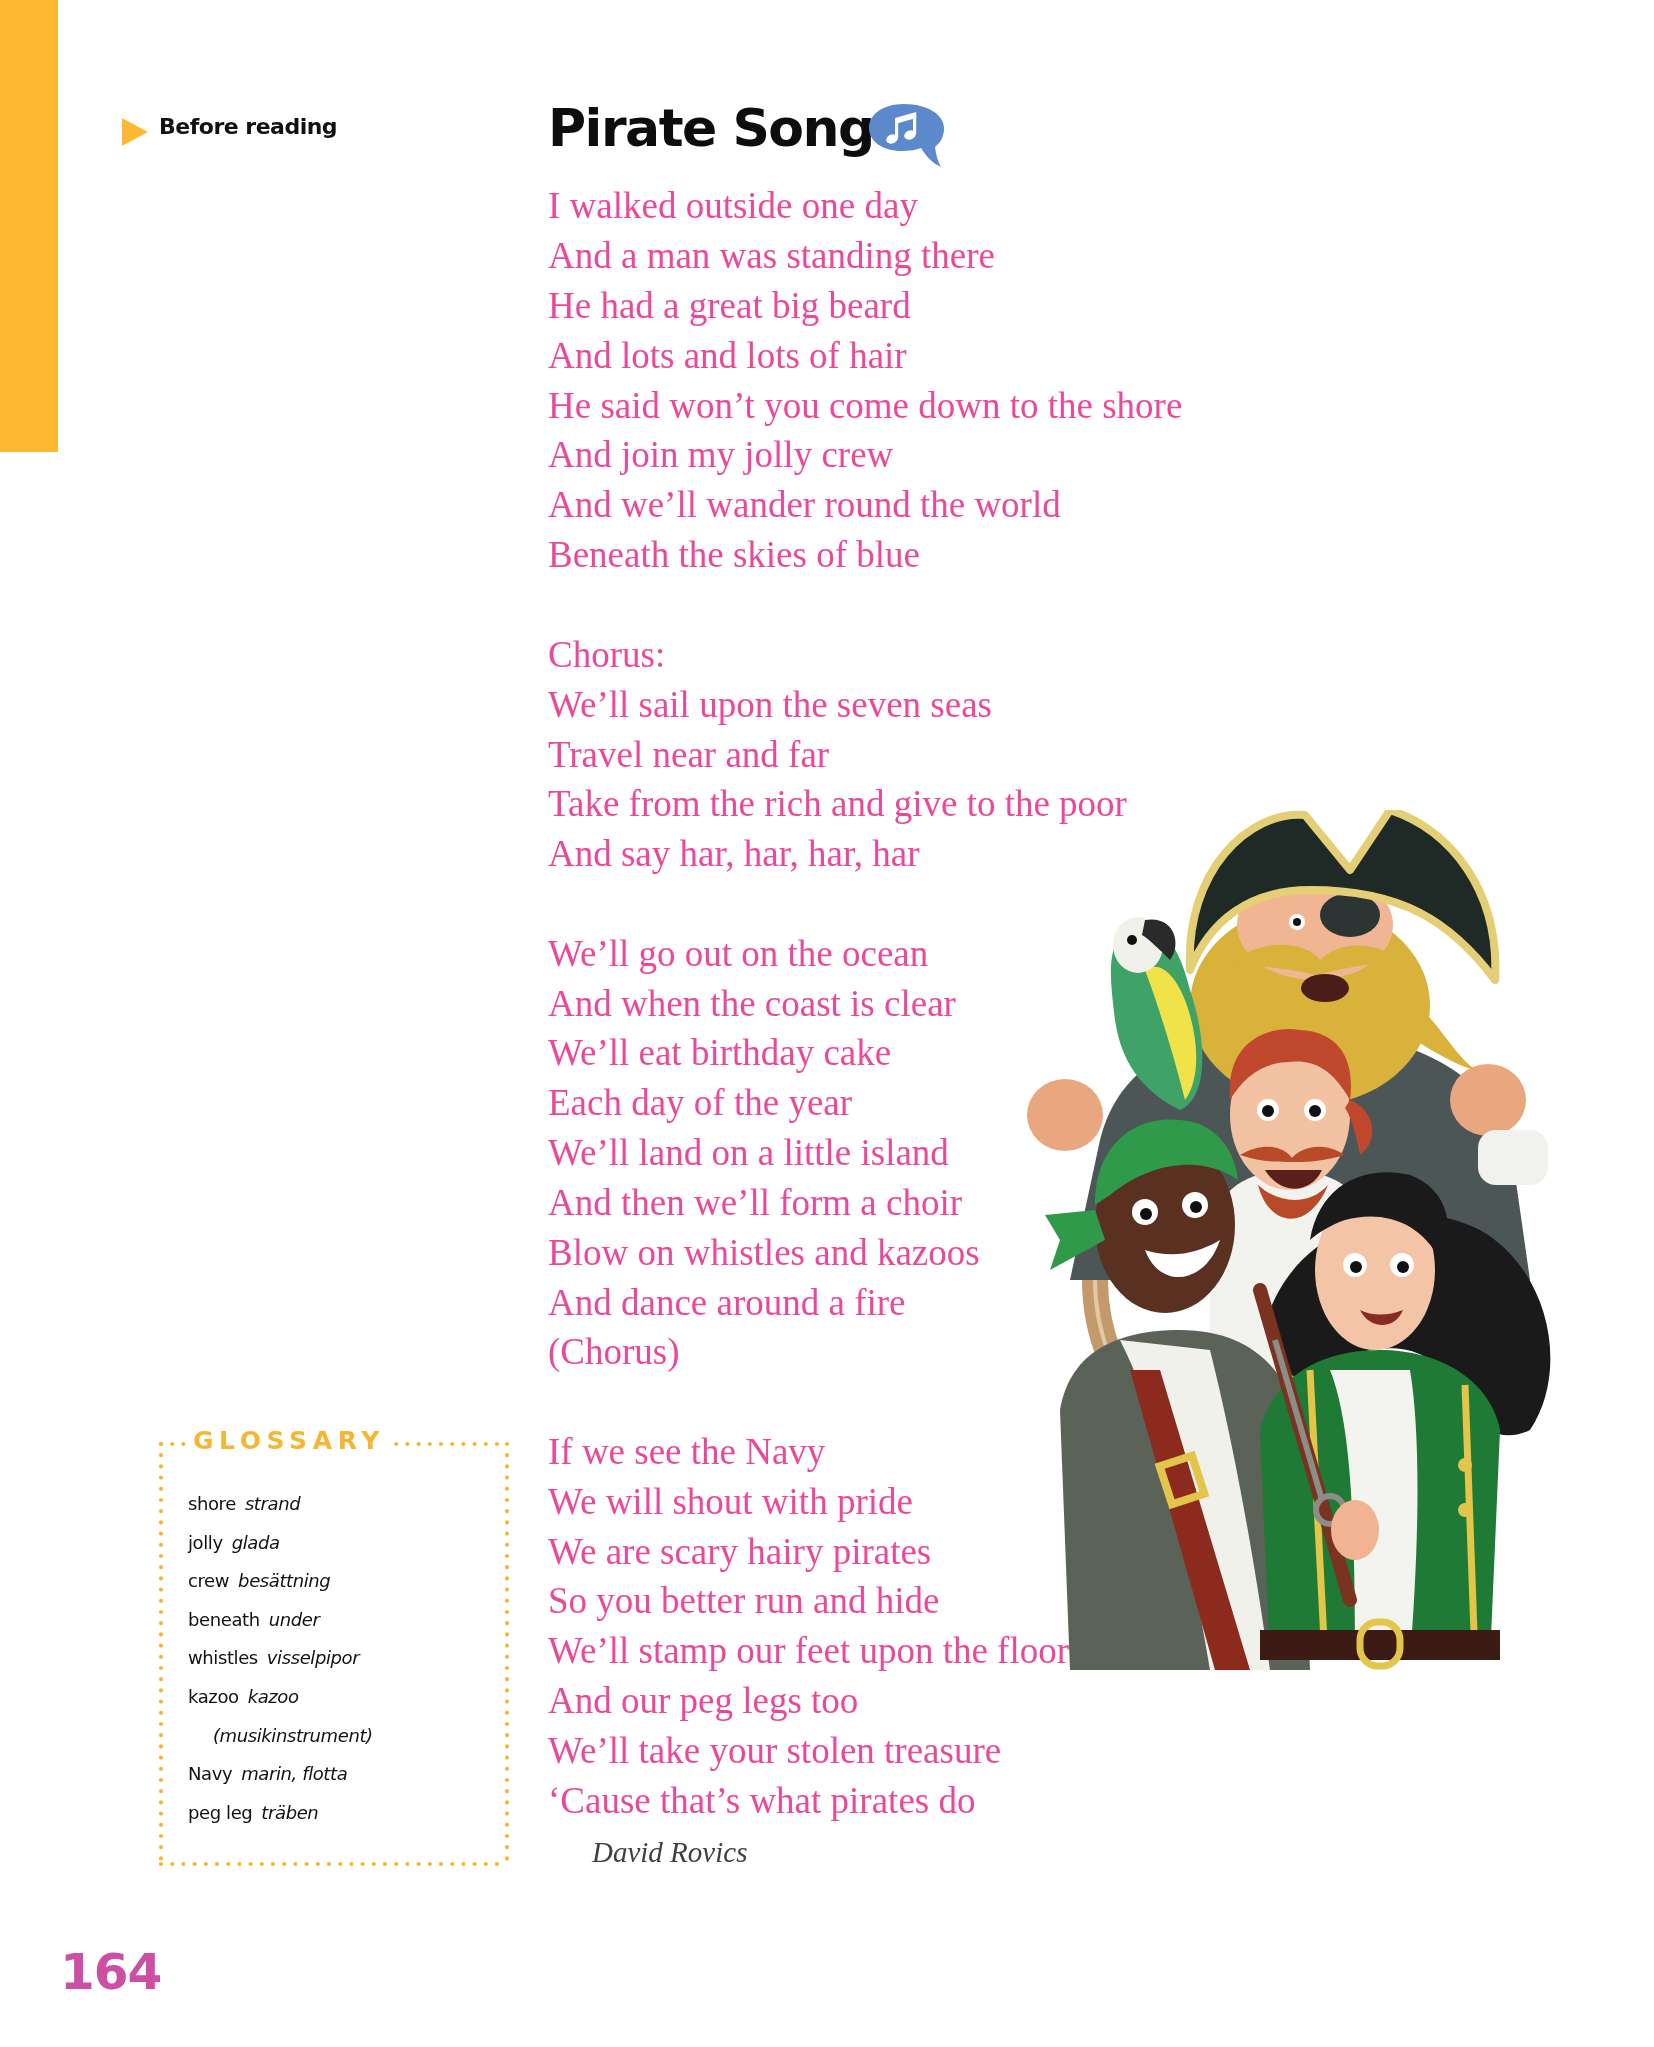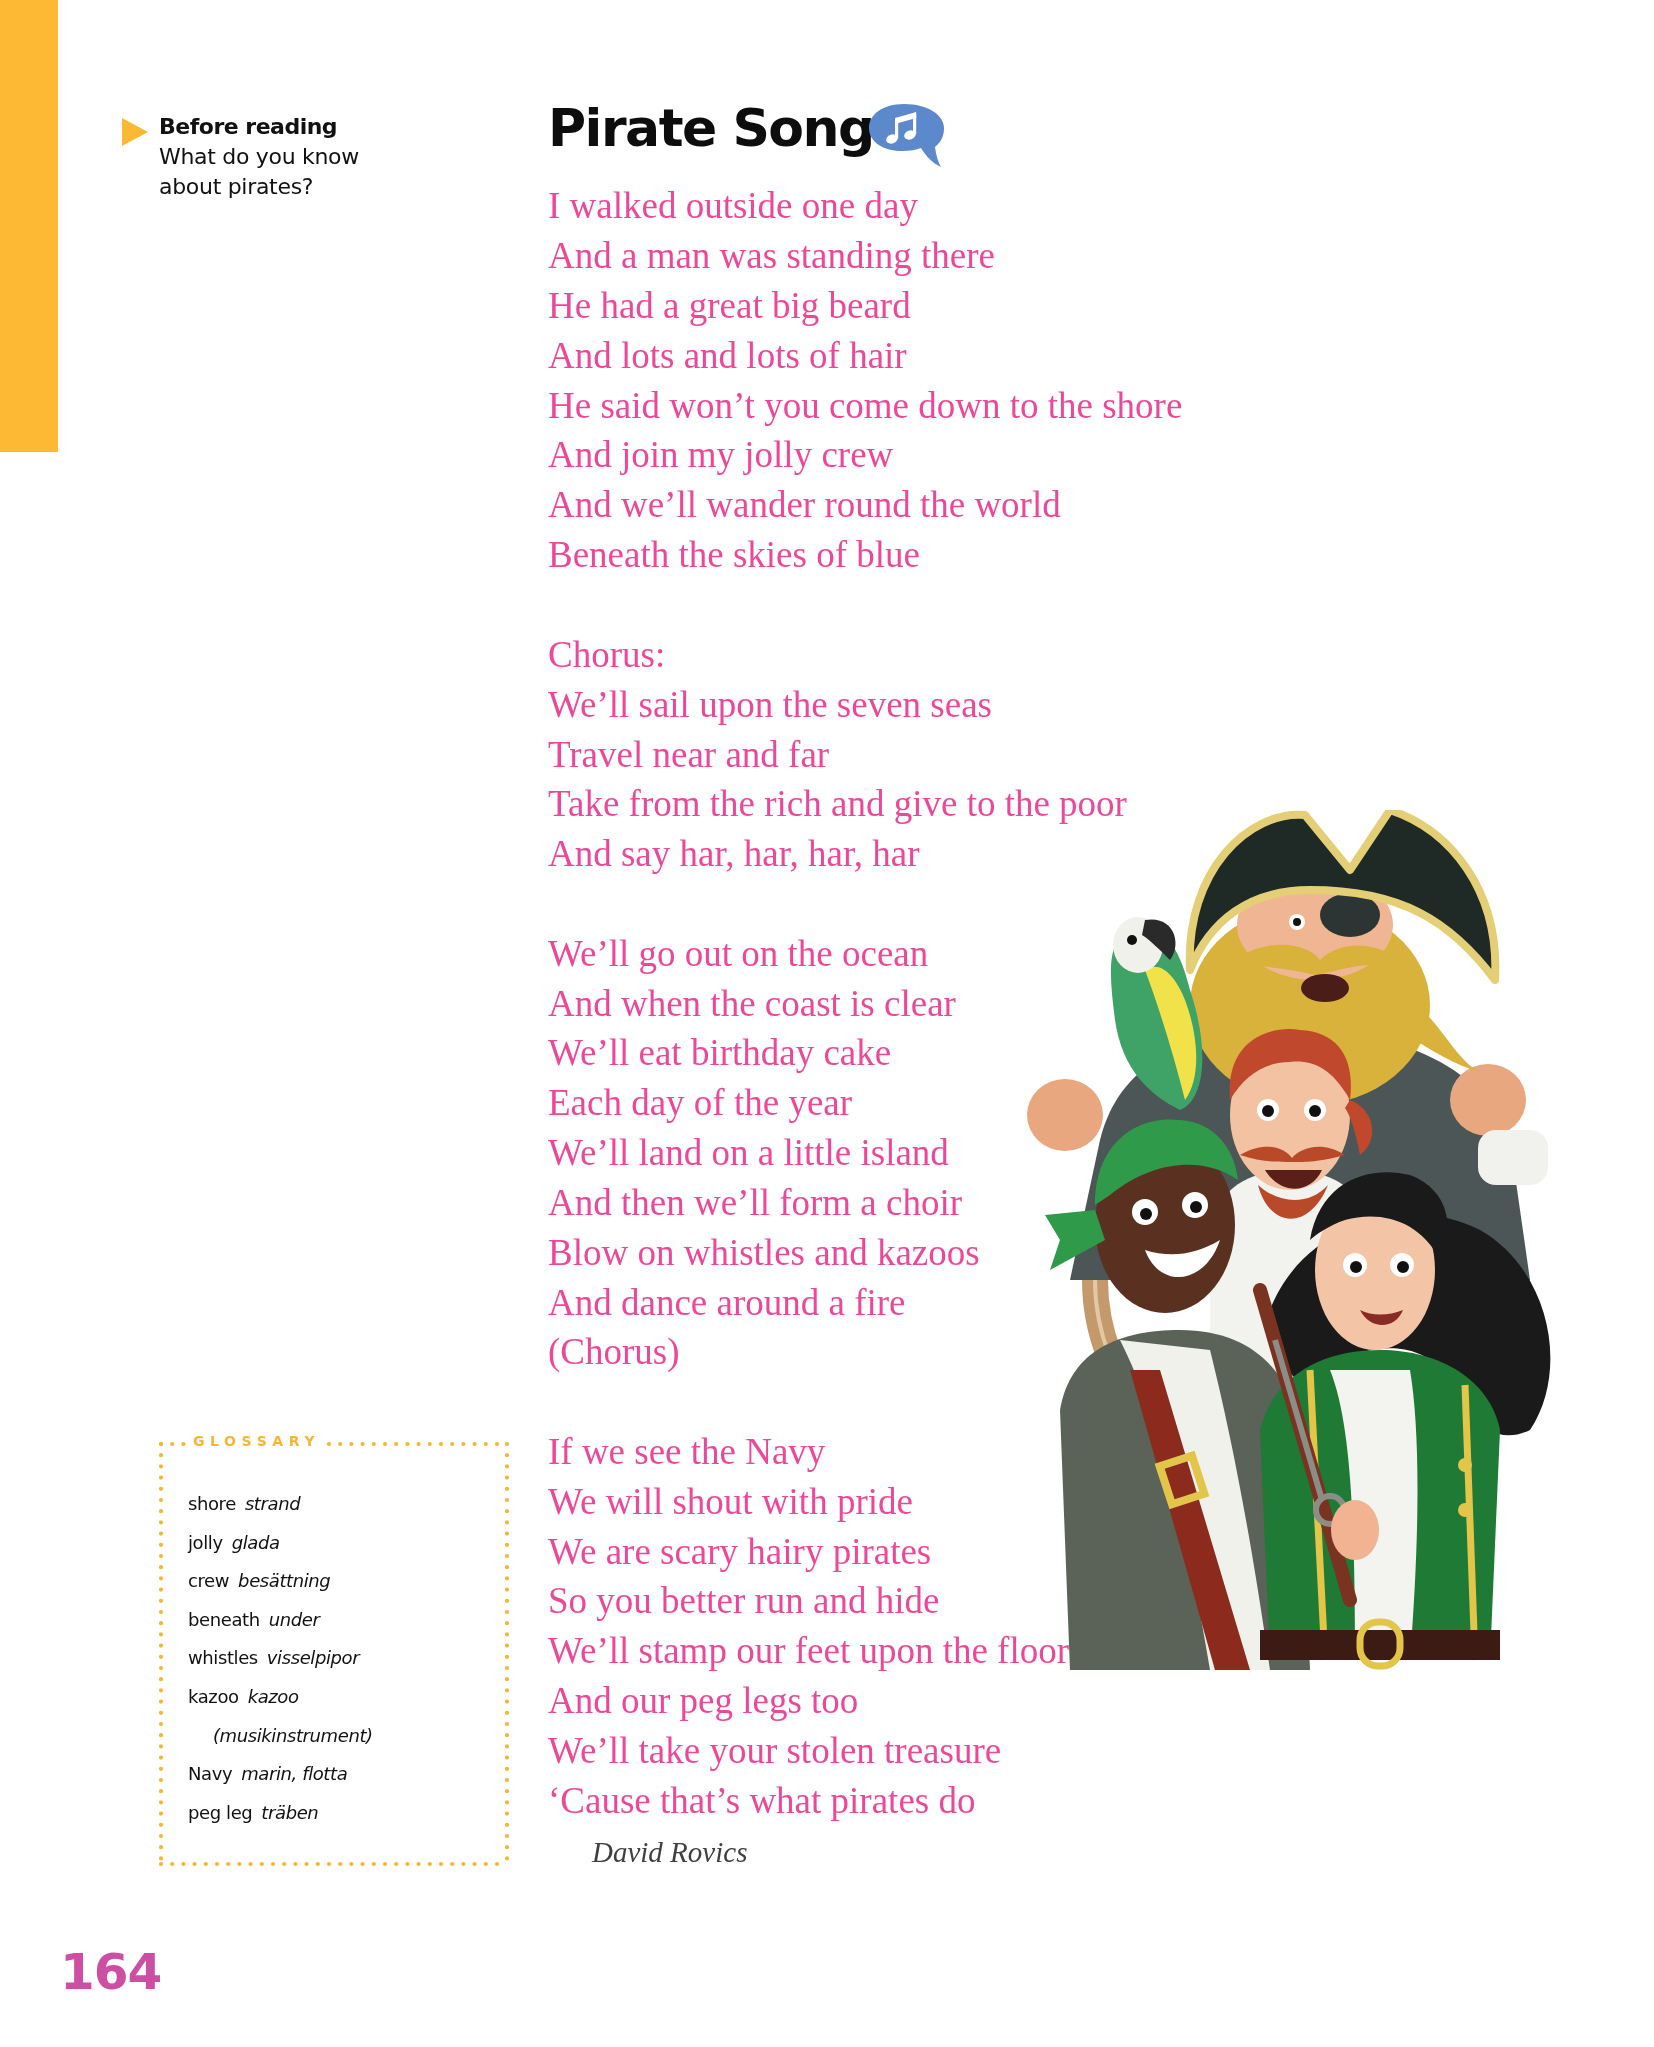--- a/index.html
+++ b/index.html
@@ -43,21 +43,21 @@
     font-family: "Liberation Serif", serif; font-style: italic; font-size: 29px; line-height: 36px; color: #404040;
   }
 
   
   .glossary {
     position: absolute; left: 158px; top: 1441px; width: 350px; height: 424px;
   }
   .glossary svg.frame { position: absolute; left: 0; top: 0; }
   .gloss-title {
     position: absolute; left: 32px; top: -11px; padding: 0 3px; background: #fff;
-    font-family: "DejaVu Sans", sans-serif; font-weight: bold; font-size: 14px; line-height: 22px;
+    font-family: "DejaVu Sans", sans-serif; font-weight: bold; font-size: 25px; line-height: 22px;
     letter-spacing: 5.6px; color: #f5b733;
   }
   .gloss-list { position: absolute; left: 30px; top: 44px; margin: 0; padding: 0; list-style: none; }
   .gloss-item {
     font-family: "DejaVu Sans", sans-serif; font-size: 18px; line-height: 38.6px; color: #111; white-space: nowrap;
     letter-spacing: -0.4px;
   }
   .gloss-term { }
   .gloss-def { font-style: italic; margin-left: 9px; }
   .gloss-indent { padding-left: 25px; font-style: italic; }
@@ -74,22 +74,20 @@
 </style>
 </head>
 <body>
 
 <div class="side-bar"></div>
 
 <div class="before-reading">
   <span class="br-arrow"></span>
   <div class="br-text">
     <span class="br-heading">Before reading</span>
-    <span class="br-question">What do you know
-about pirates?</span>
   </div>
 </div>
 
 <h1 class="title">Pirate Song</h1>
 <svg class="music-icon" viewBox="0 0 82 72" xmlns="http://www.w3.org/2000/svg">
   <path d="M38 4 C16 4 3 15 3 28 C3 41 16 51 36 51 C44 51 50 50 55 48 C60 56 66 63 75 67 C72 62 70 55 69 47 C75 42 78 36 78 28 C78 15 62 4 38 4 Z" fill="#5b89cc"></path>
   <g fill="#ffffff">
     <rect x="29" y="18" width="3.2" height="20"></rect>
     <rect x="47" y="14" width="3.2" height="20"></rect>
     <path d="M29 18 L50.2 12 L50.2 18 L29 24 Z"></path>

